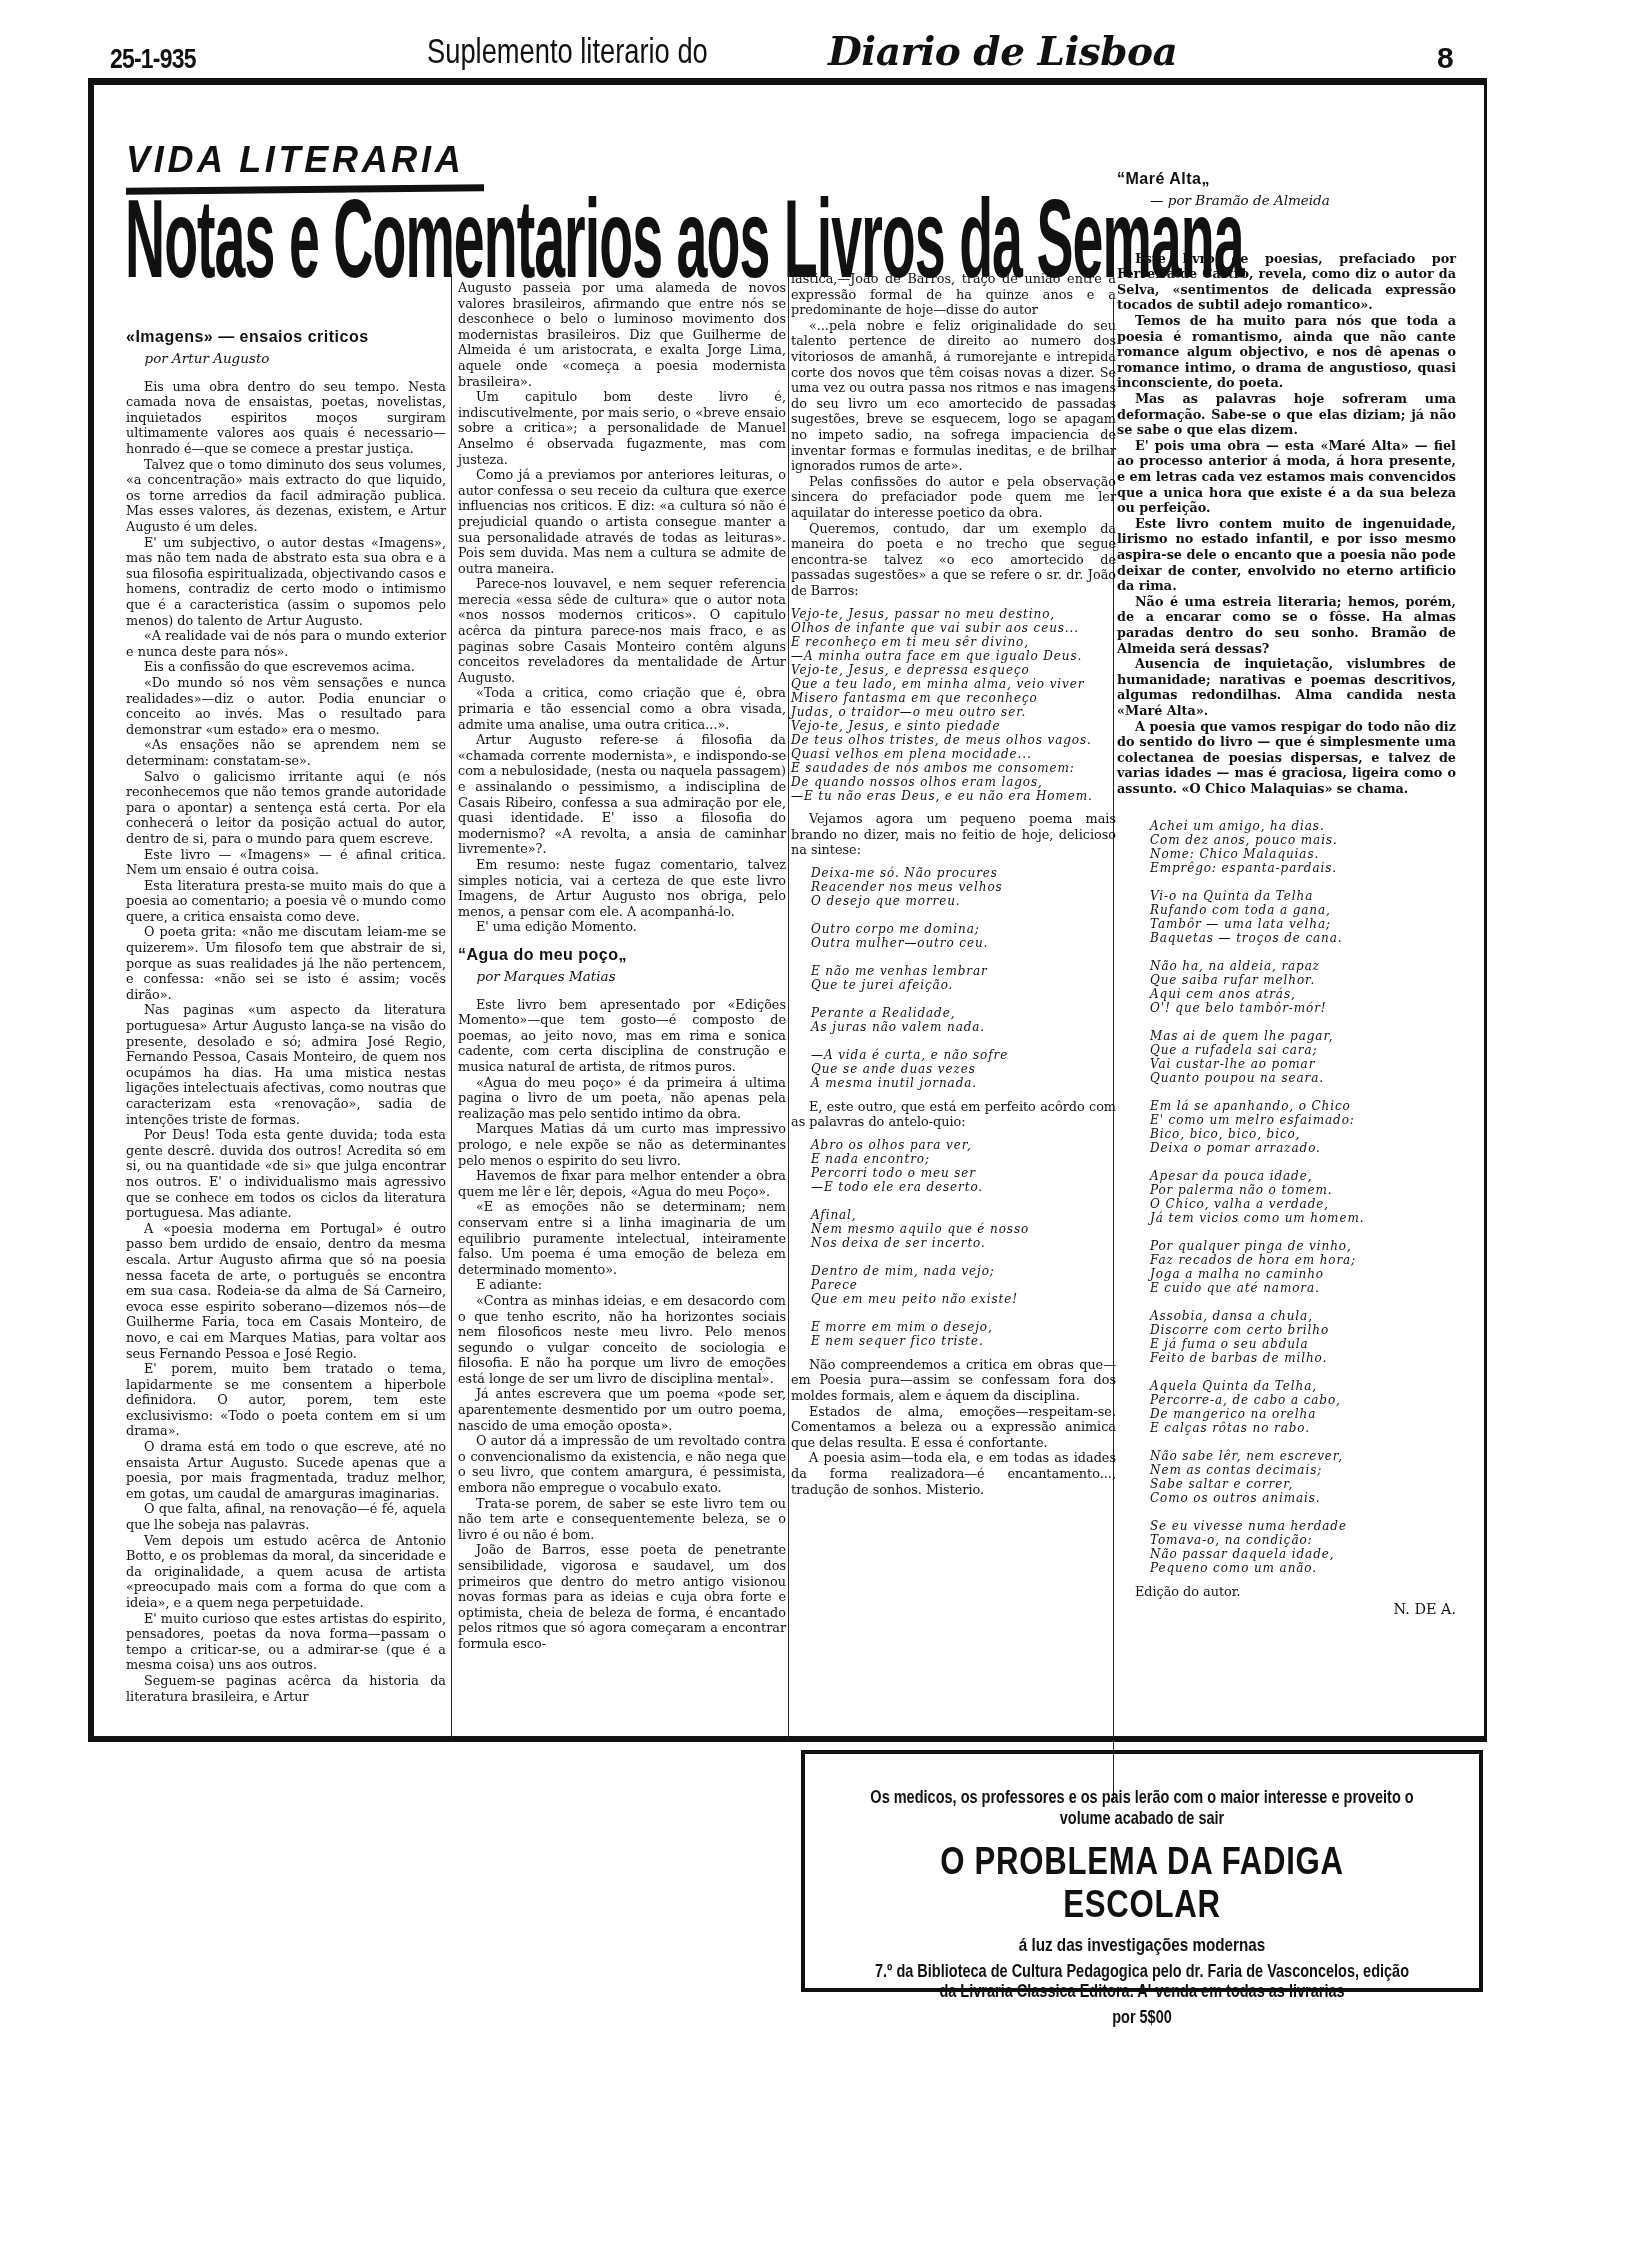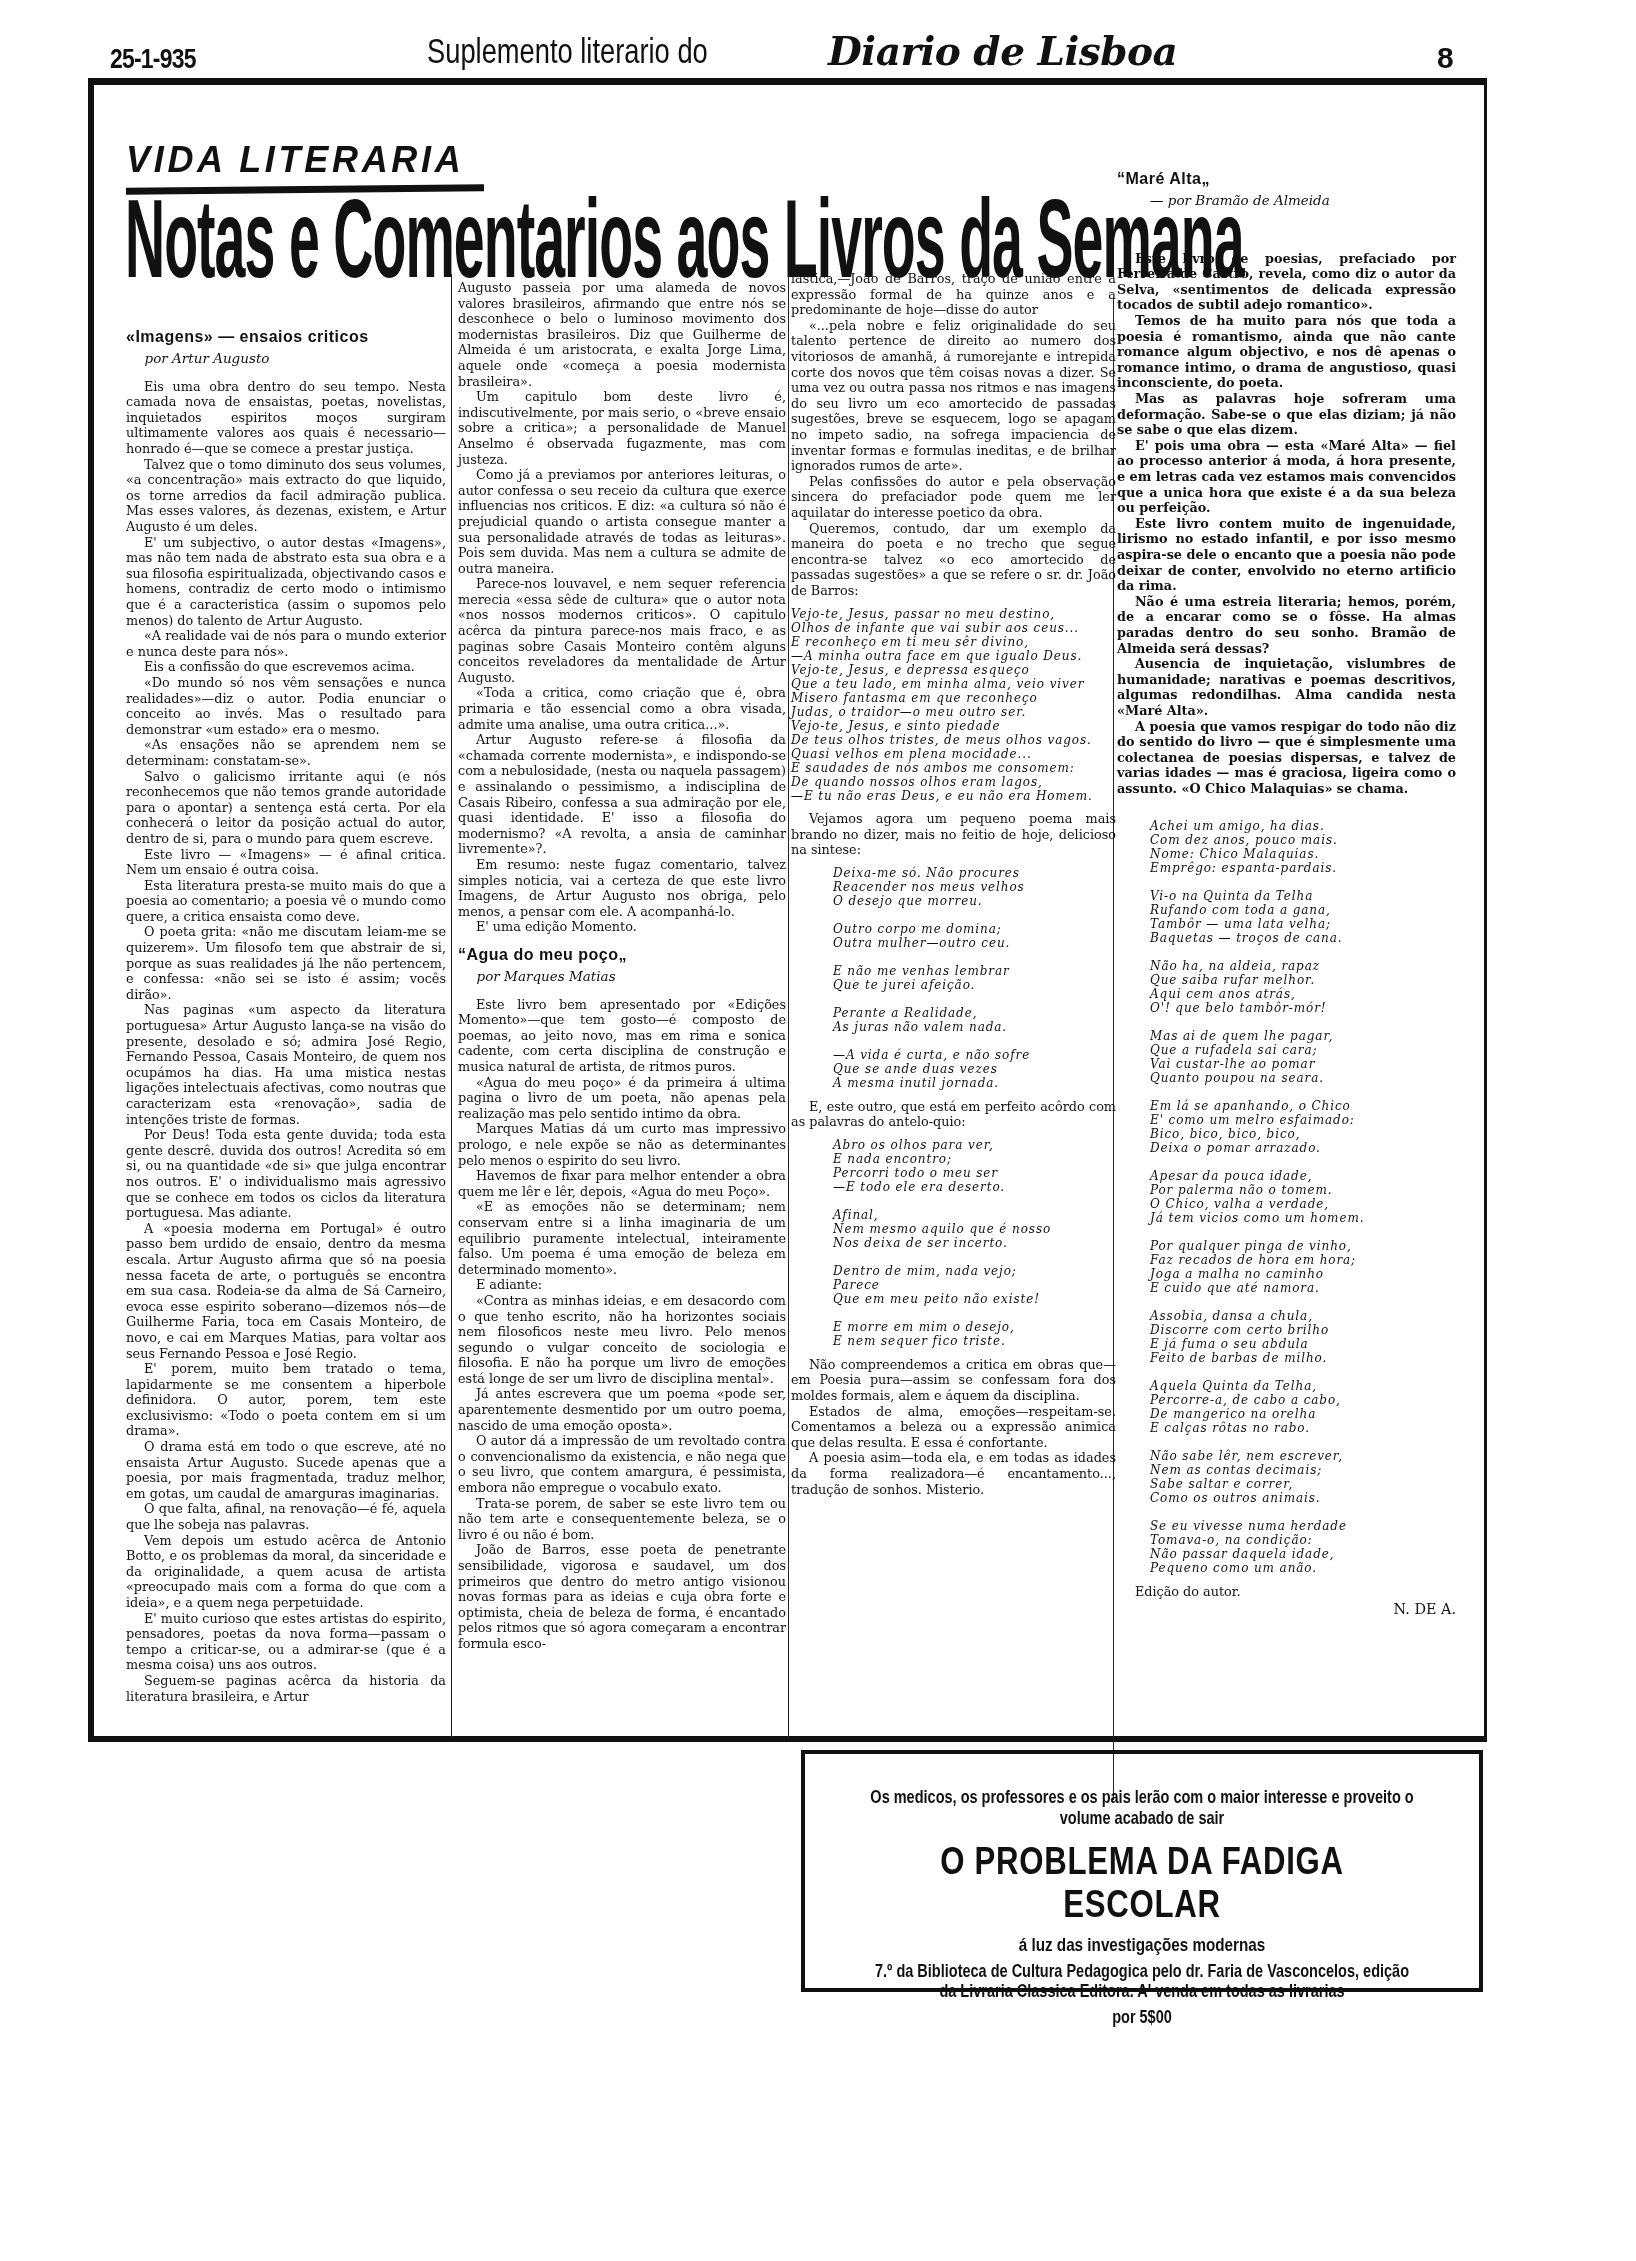--- a/index.html
+++ b/index.html
@@ -21,21 +21,21 @@
   .col p { margin:0; text-indent:1.4em; }
   .col .noind { text-indent:0; }
   .c1 { left:126px; top:329px; width:320px; }
   .c2 { left:458px; top:280px; width:328px; }
   .c3 { left:791px; top:271px; width:325px; }
   .c4 { left:1117px; top:171px; width:339px; }
   .vline { width:1.4px; background:#222; }
   .sub-head { font-family:"Liberation Sans", sans-serif; font-weight:bold; font-size:16px; letter-spacing:0.5px; margin:0 0 6.5px 0; }
   .byline { font-style:italic; font-size:13.5px; margin:0 0 12px 18.6px; }
   .poem { font-style:italic; font-size:12px; line-height:14px; letter-spacing:0.9px; margin:8.4px 0 8.4px 0; }
-  .poem.indent { margin-left:42px; }
+  .poem.indent { margin-left:20px; }
   .poem .stanza { margin-bottom:14px; }
   .poem .stanza:last-child { margin-bottom:0; }
   .signature { text-align:right; font-weight:normal; font-size:14.4px; margin-top:2.8px; }
   
   .ad { left:801px; top:1750px; width:682px; height:242px; border:4.2px solid #111; box-sizing:border-box; text-align:center; font-family:"Liberation Sans", sans-serif; font-weight:bold; }
   .ad .intro { margin-top:33px; font-size:17.7px; line-height:21.4px; transform:scaleX(0.82); }
   .ad .title { font-size:38px; margin-top:10.2px; letter-spacing:0.9px; transform:scaleX(0.82); }
   .ad .sub { font-size:18.6px; margin-top:8.4px; transform:scaleX(0.82); }
   .ad .body { font-size:17.7px; line-height:20.5px; margin-top:4.6px; transform:scaleX(0.82); }
 </style>

